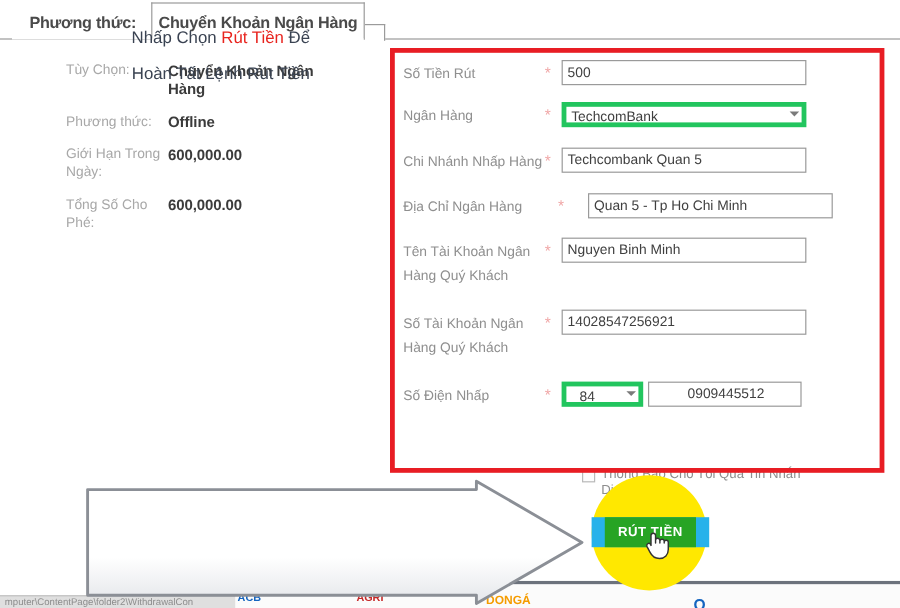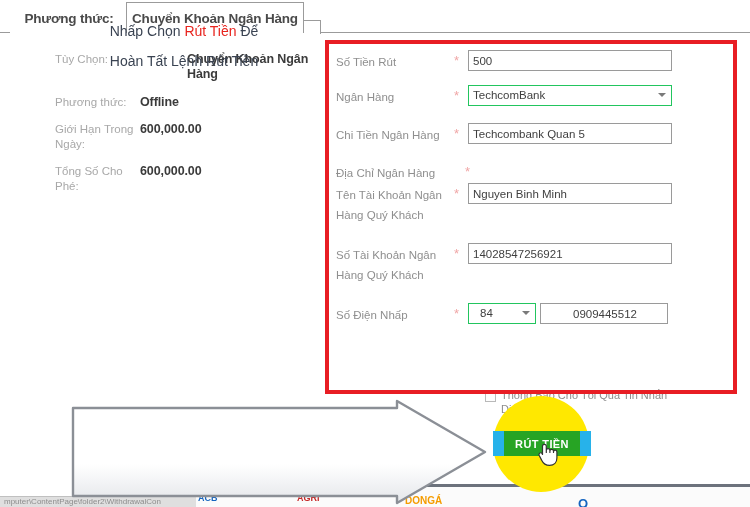--- a/index.html
+++ b/index.html
@@ -102,21 +102,21 @@
     color: #a8a8a8;
     line-height: 15px;
   }
   .sum-value {
     font-size: 12.5px;
     font-weight: bold;
     color: #3b3b3b;
     line-height: 15px;
     letter-spacing: -0.1px;
   }
-  #row-option { margin-bottom: 13px; justify-content: space-between; }
+  #row-option { margin-bottom: 13px; }
   #row-option .sum-value { width: 130px; }
 
   
   #red-box {
     position: absolute;
     left: 325px;
     top: 40px;
     width: 412px;
     height: 354px;
     border: 4px solid #e81d24;
@@ -169,21 +169,21 @@
     font-size: 11.5px;
     color: #3f3f3f;
     padding: 0 4px;
     outline: none;
     line-height: 19px;
   }
   .inp-wide { width: 204px; }
   .sel {
     box-sizing: border-box;
     height: 21px;
-    border: 1px solid #22c55e;
+    border: 4px solid #22c55e;
     background: #ffffff;
     font-family: "Liberation Sans", sans-serif;
     font-size: 11.5px;
     color: #3f3f3f;
     padding: 0 4px;
     outline: none;
     line-height: 19px;
     -webkit-appearance: none;
     -moz-appearance: none;
     appearance: none;
@@ -413,31 +413,35 @@
           <select class="sel sel-wide" id="sel-bank">
             <option>TechcomBank</option>
           </select>
           <span class="caret"></span>
         </span>
 
       </div>
     </div>
 
     <div class="f-row tall" style="margin-bottom:16px;">
-      <div class="f-label">Chi Tiền Ngân Hàng</div>
+      <div class="f-label">Chi Nhánh Nhấp Hàng</div>
       <div class="f-star">*</div>
       <div class="f-ctrl">
         <input class="inp inp-wide" id="in-branch" value="Techcombank Quan 5" style="">
 
       </div>
     </div>
 
-    <div class="f-row" style="margin-bottom:0;gap:11px;">
+    <div class="f-row" style="margin-bottom:15px;gap:11px;">
       <div class="f-label">Địa Chỉ Ngân Hàng</div>
       <div class="f-star">*</div>
+      <div class="f-ctrl">
+        <input class="inp inp-wide" id="in-bank-address" value="Quan 5 - Tp Ho Chi Minh" style="">
+
+      </div>
     </div>
 
     <div class="f-row tall" style="margin-bottom:18px;">
       <div class="f-label">Tên Tài Khoản Ngân Hàng Quý Khách</div>
       <div class="f-star">*</div>
       <div class="f-ctrl">
         <input class="inp inp-wide" id="in-account-name" value="Nguyen Binh Minh" style="">
 
       </div>
     </div>

